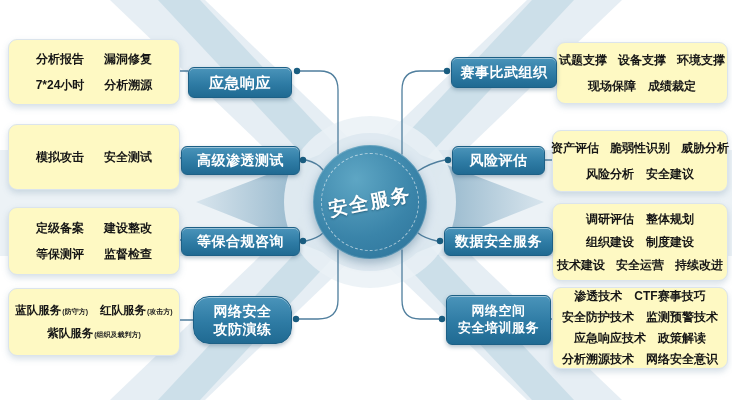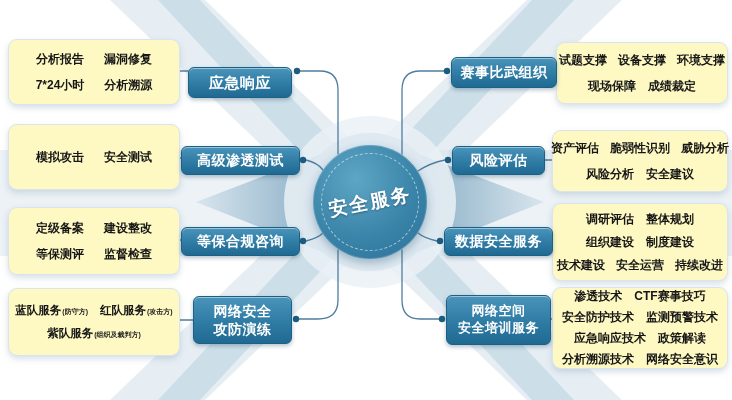--- a/index.html
+++ b/index.html
@@ -129,21 +129,21 @@
       <span><span>红队服务</span><span class="note">(攻击方)</span></span>
     </div>
     <div class="row tight">
       <span><span>紫队服务</span><span class="note">(组织及裁判方)</span></span>
     </div>
   </div>
 
   <div class="node" style="left:188px;top:57px;width:102px;height:29px;font-size:15px;margin-top:10px;">应急响应</div>
   <div class="node" style="left:181px;top:146px;width:117px;height:27px;font-size:14px;">高级渗透测试</div>
   <div class="node" style="left:181px;top:227px;width:117px;height:27px;font-size:14px;">等保合规咨询</div>
-  <div class="node" style="left:193px;top:296px;width:97px;height:46px;font-size:14px;">网络安全
+  <div class="node" style="left:193px;top:296px;width:97px;height:46px;font-size:14px;border-radius:16px;">网络安全
 攻防演练</div>
 
   <div class="hub">
     <div class="hub-ring"></div>
     <span class="hub-text">安全服务</span>
   </div>
 
   <div class="node" style="left:451px;top:57px;width:104px;height:29px;font-size:14px;">赛事比武组织</div>
   <div class="node" style="left:452px;top:146px;width:91px;height:27px;font-size:14px;">风险评估</div>
   <div class="node" style="left:444px;top:227px;width:107px;height:27px;font-size:14px;">数据安全服务</div>

